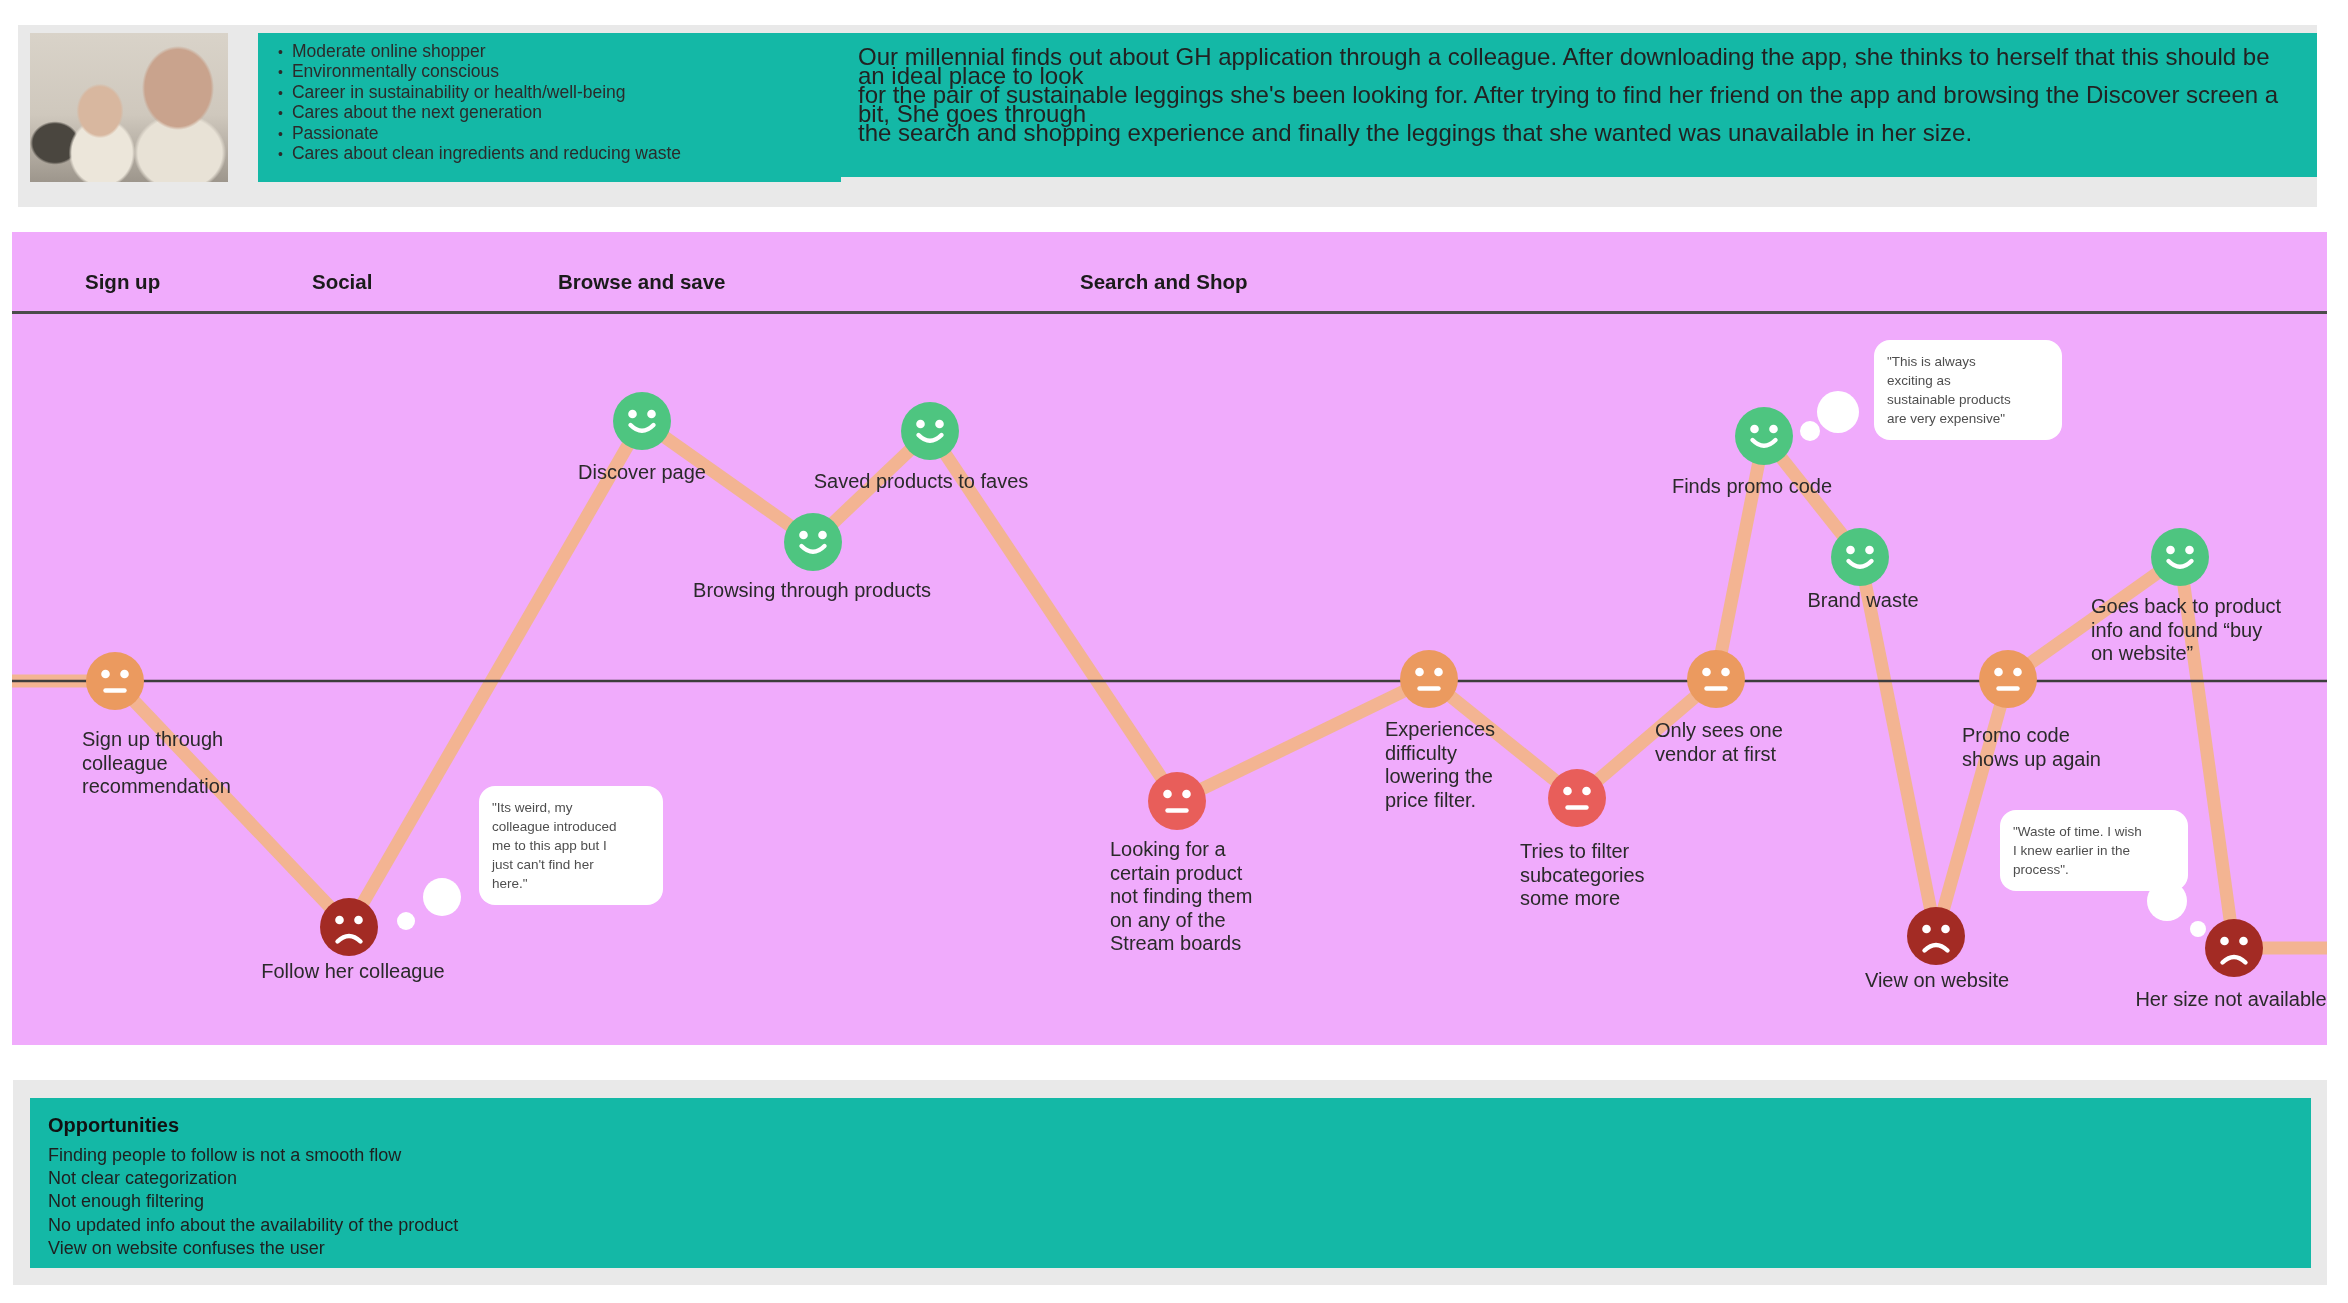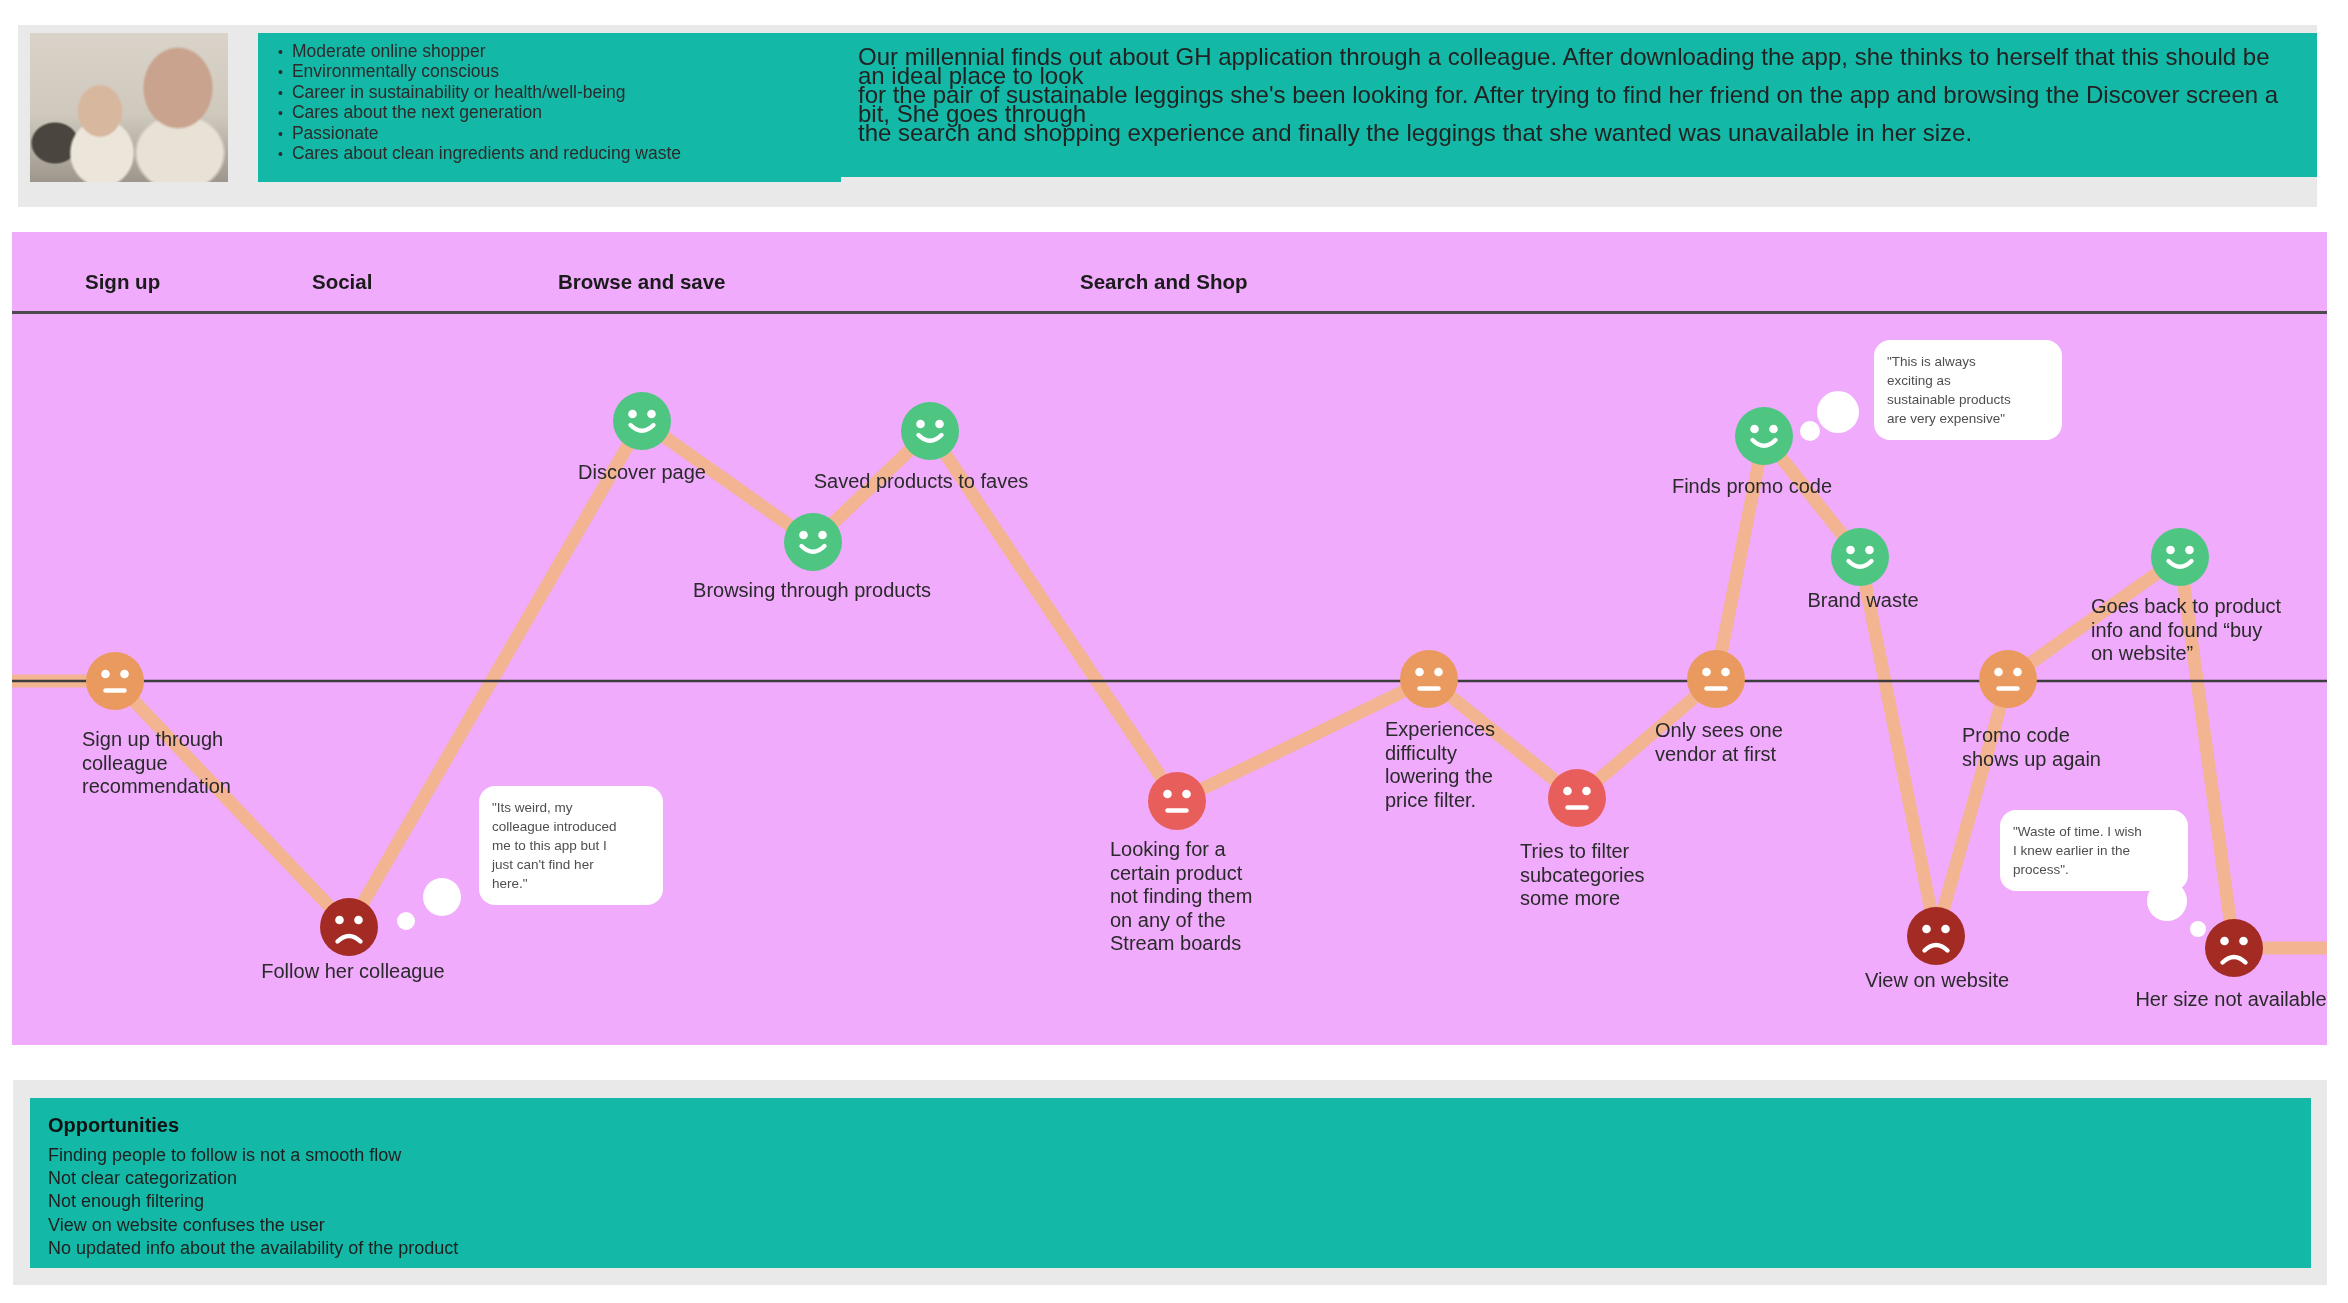--- a/index.html
+++ b/index.html
@@ -216,19 +216,19 @@
 process".</div>
     </section>
 
   <section class="opps-band">
     <div class="card opps-card">
       <h3>Opportunities</h3>
       <ul>
           <li>Finding people to follow is not a smooth flow</li>
           <li>Not clear categorization</li>
           <li>Not enough filtering</li>
+          <li>No updated info about the availability of the product</li>
           <li>View on website confuses the user</li>
-          <li>No updated info about the availability of the product</li>
         </ul>
     </div>
   </section>
 
 </div>
 
 </body></html>

